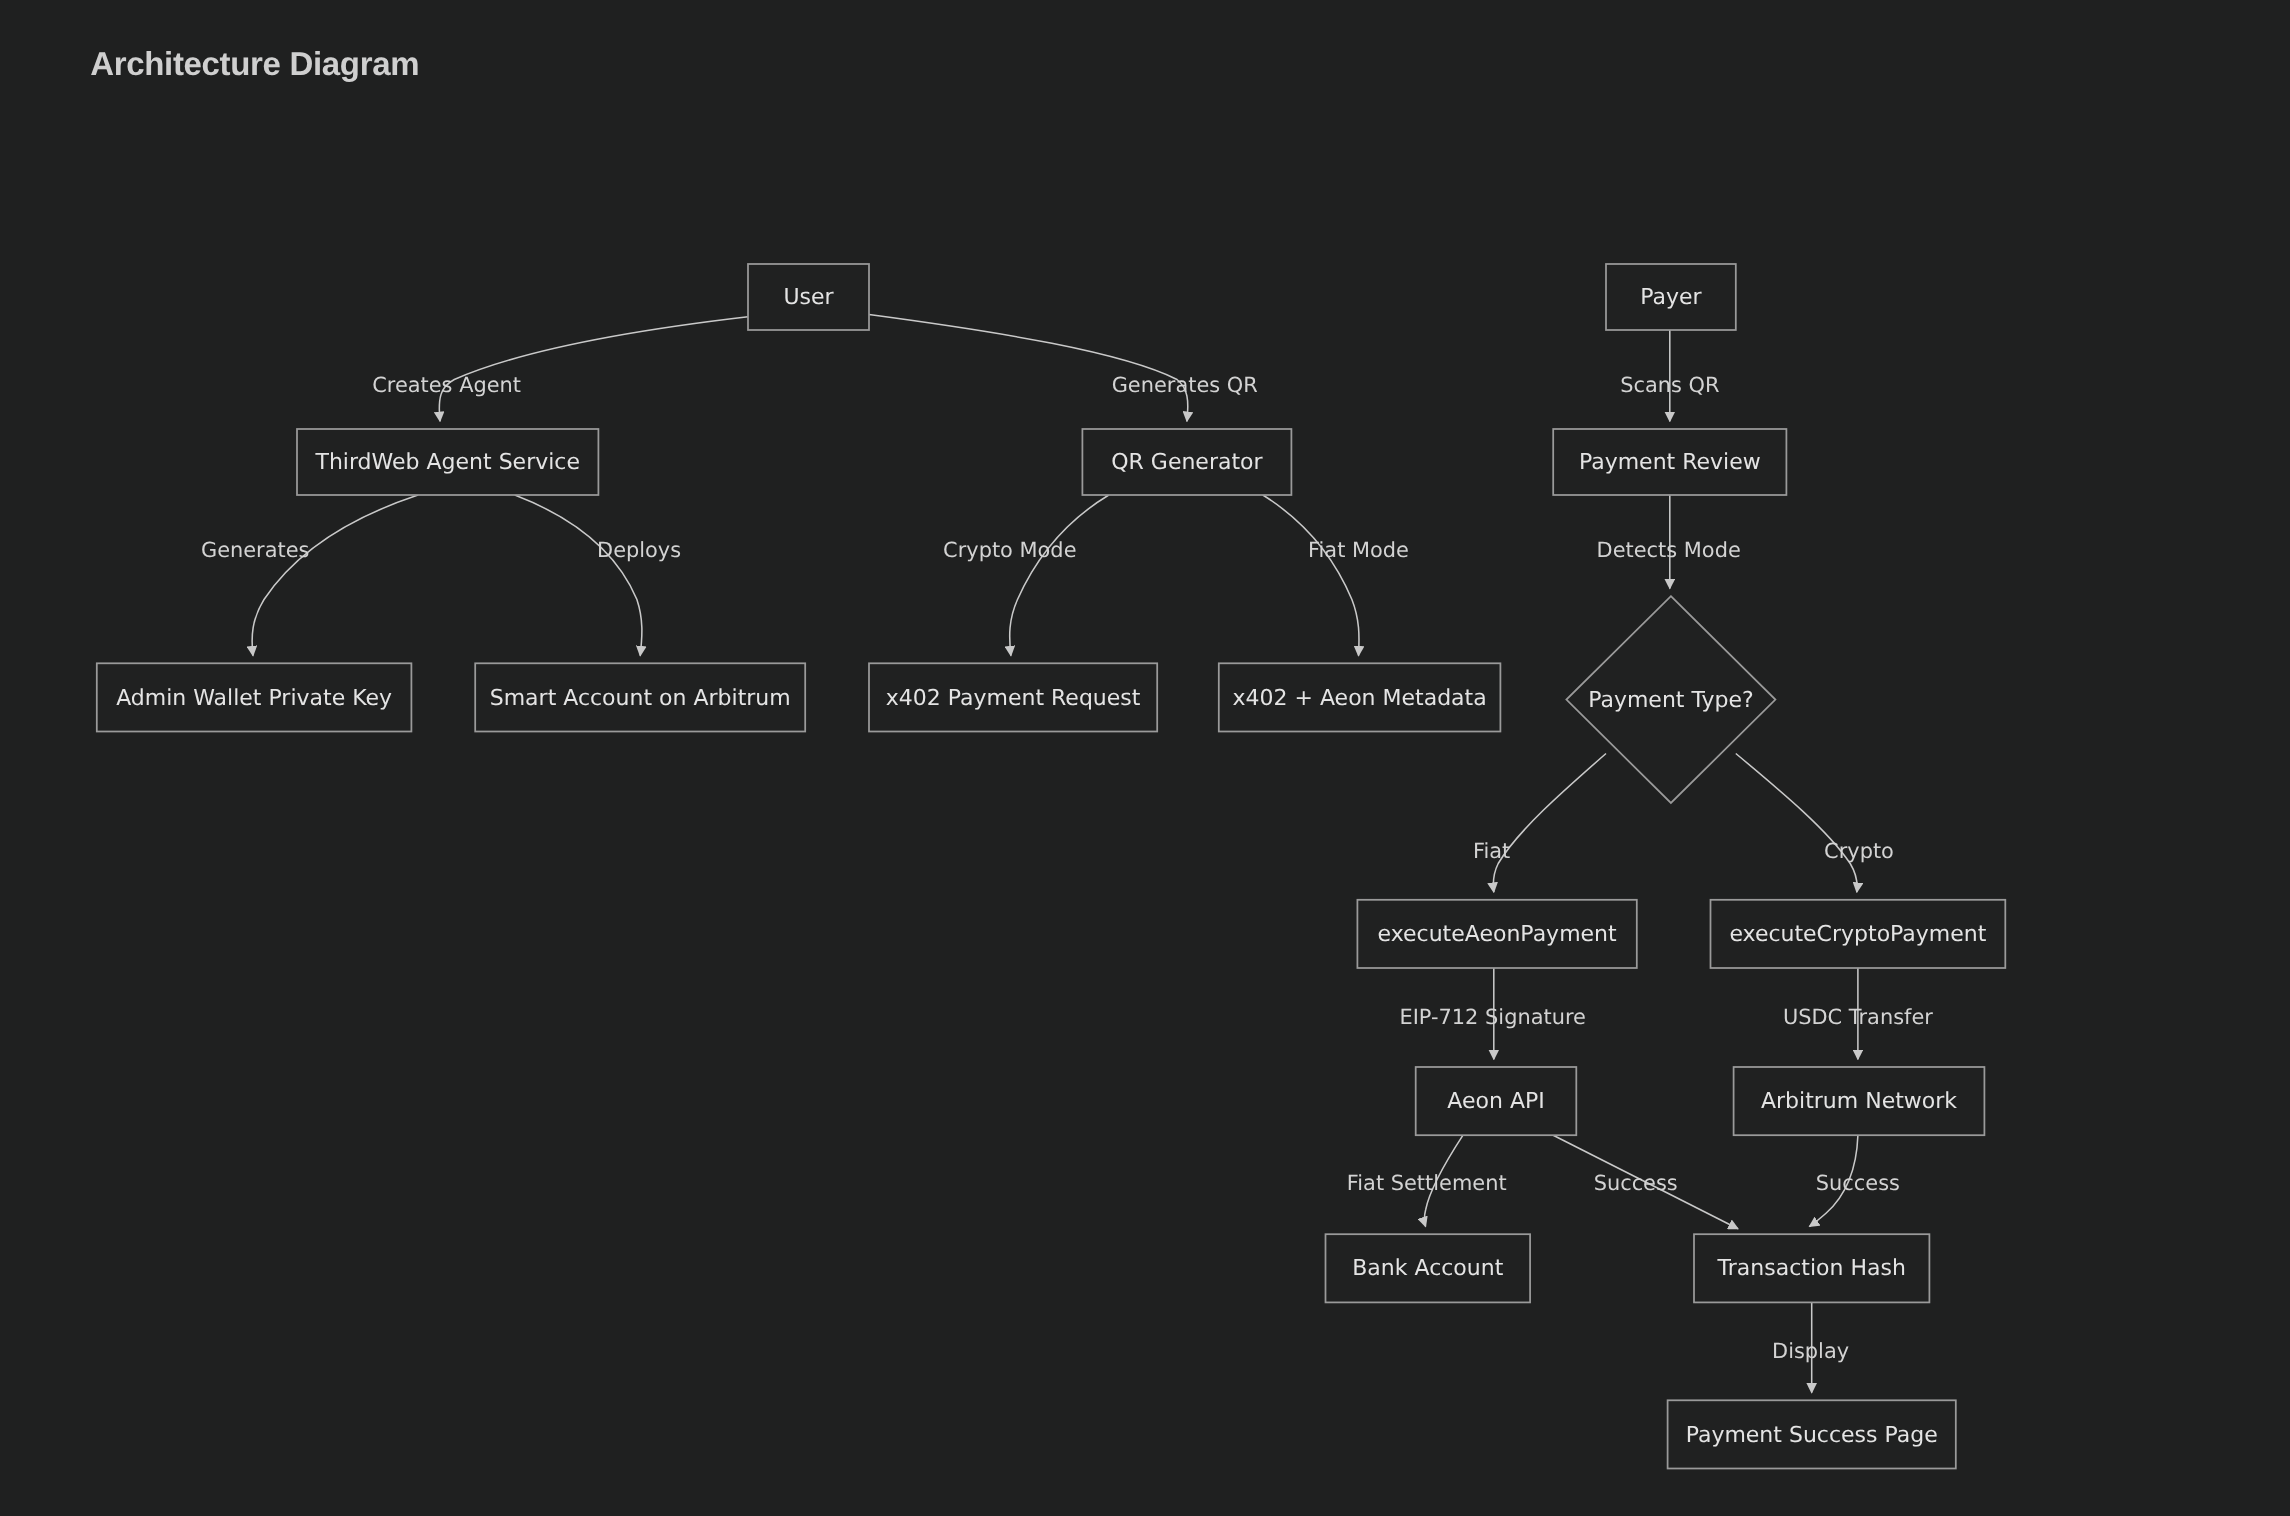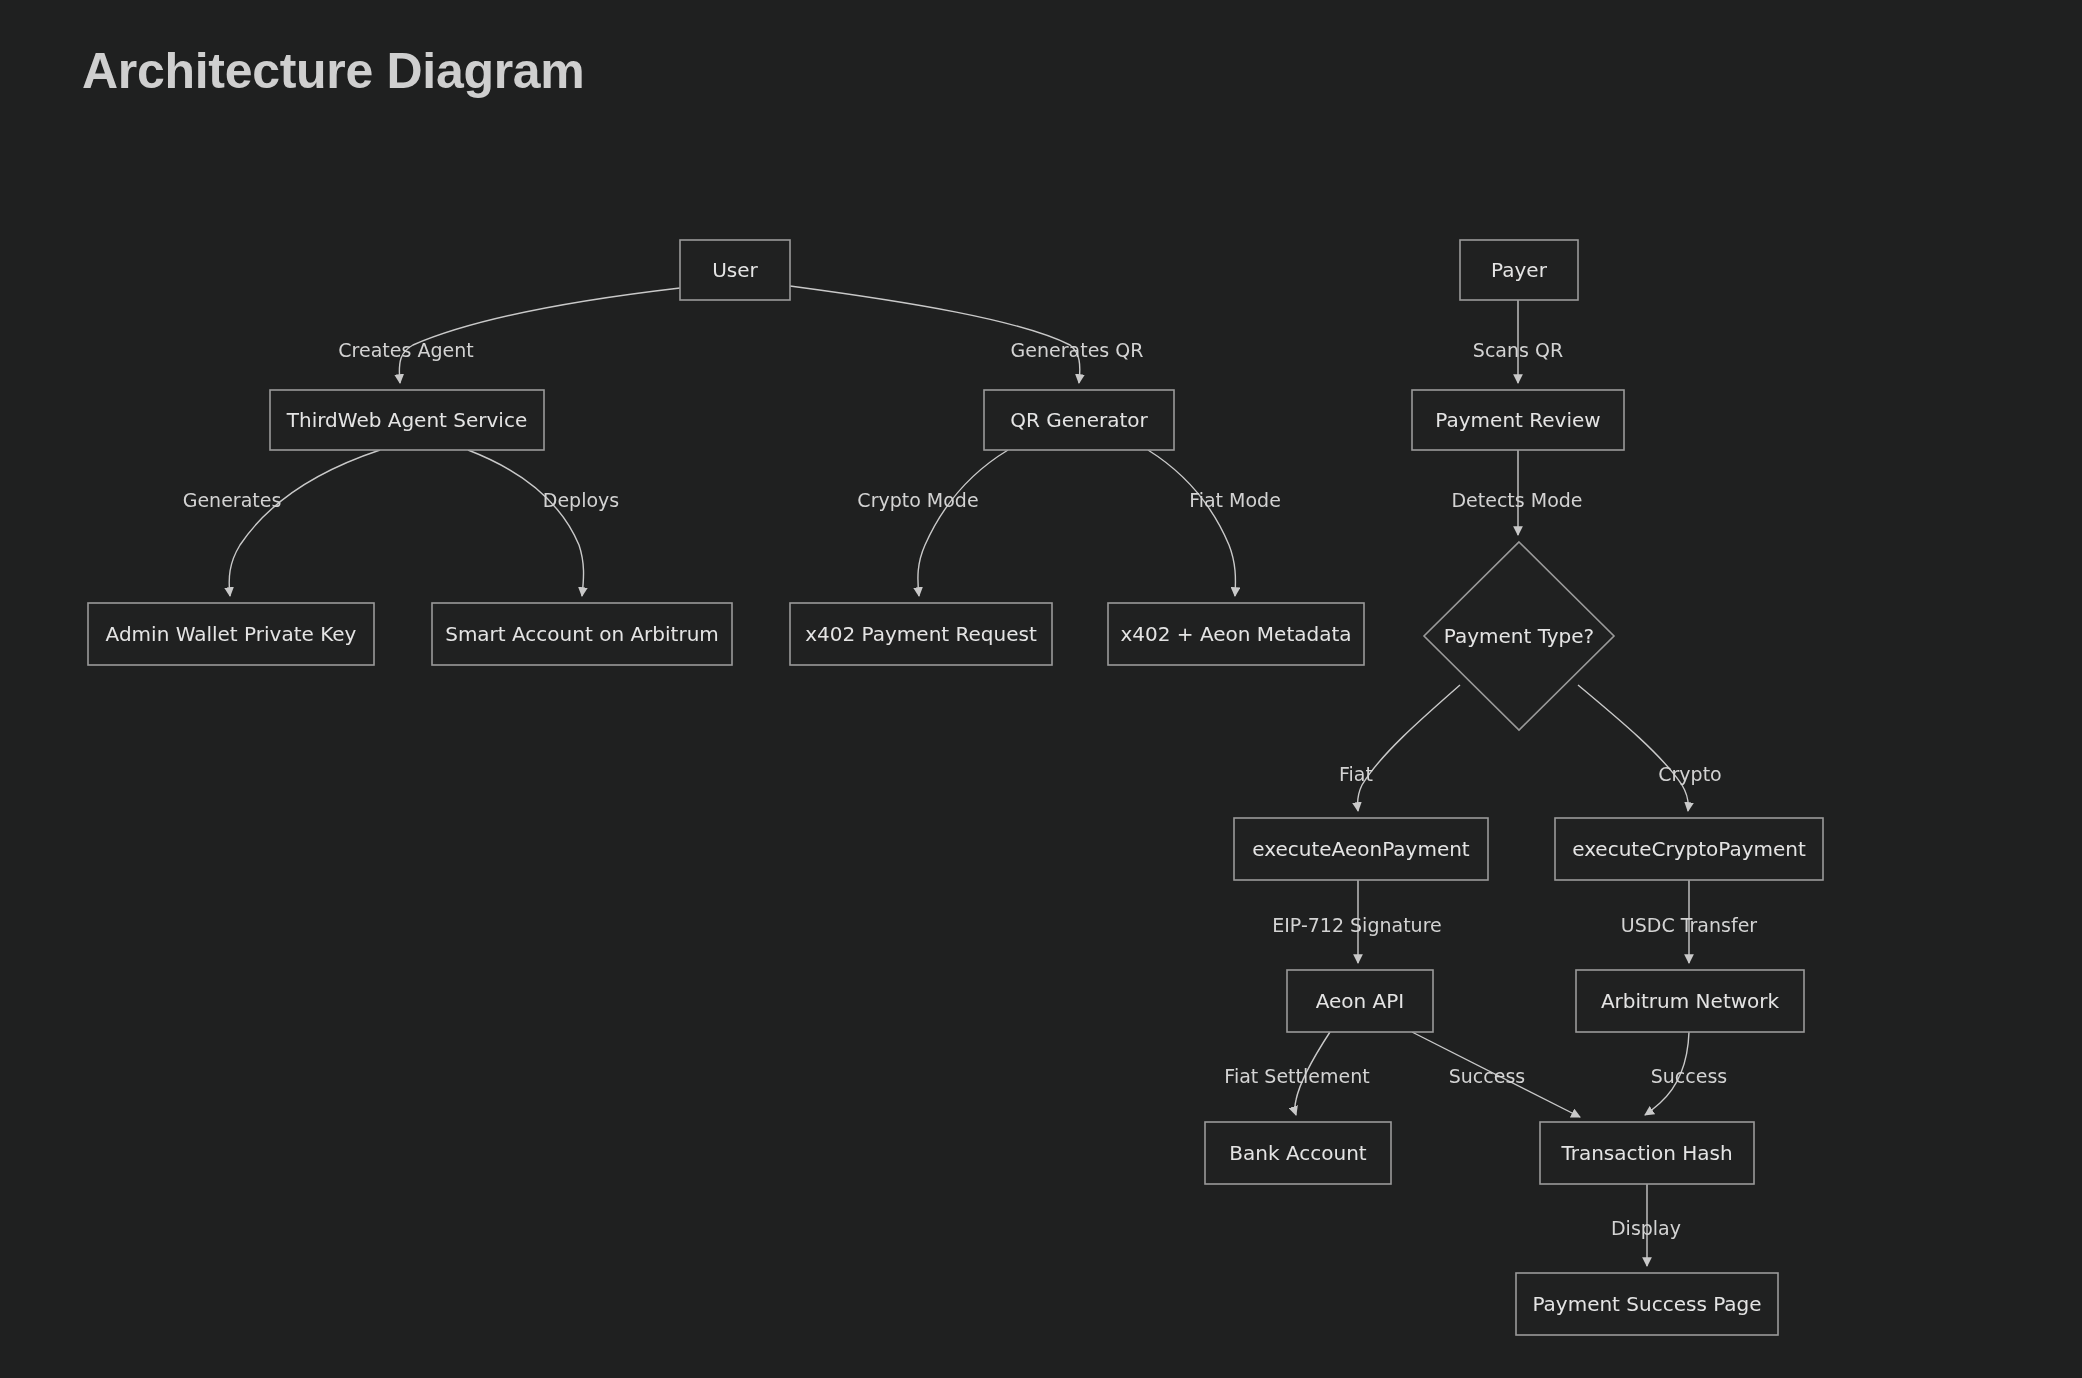--- a/index.html
+++ b/index.html
@@ -12,21 +12,21 @@
     width: 2082px;
     height: 1378px;
     overflow: hidden;
     font-family: "DejaVu Sans", sans-serif;
   }
   #page-title {
     position: absolute;
     left: 82px;
     top: 42px;
     font-family: "Liberation Sans", sans-serif;
-    font-size: 50px;
+    font-size: 30px;
     font-weight: bold;
     color: #cfcfcf;
     letter-spacing: -0.3px;
     white-space: nowrap;
   }
   #diagram-canvas {
     position: absolute;
     left: 0;
     top: 0;
     width: 2082px;

